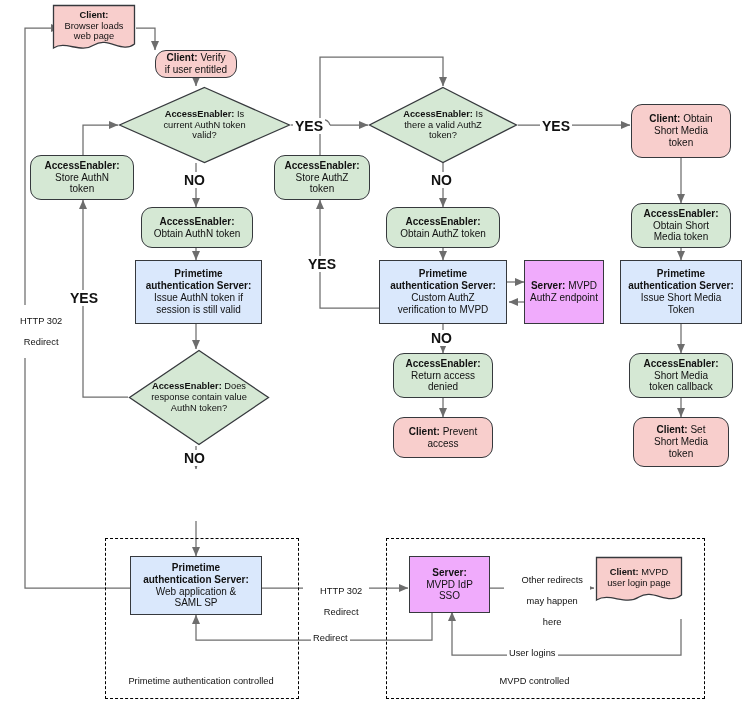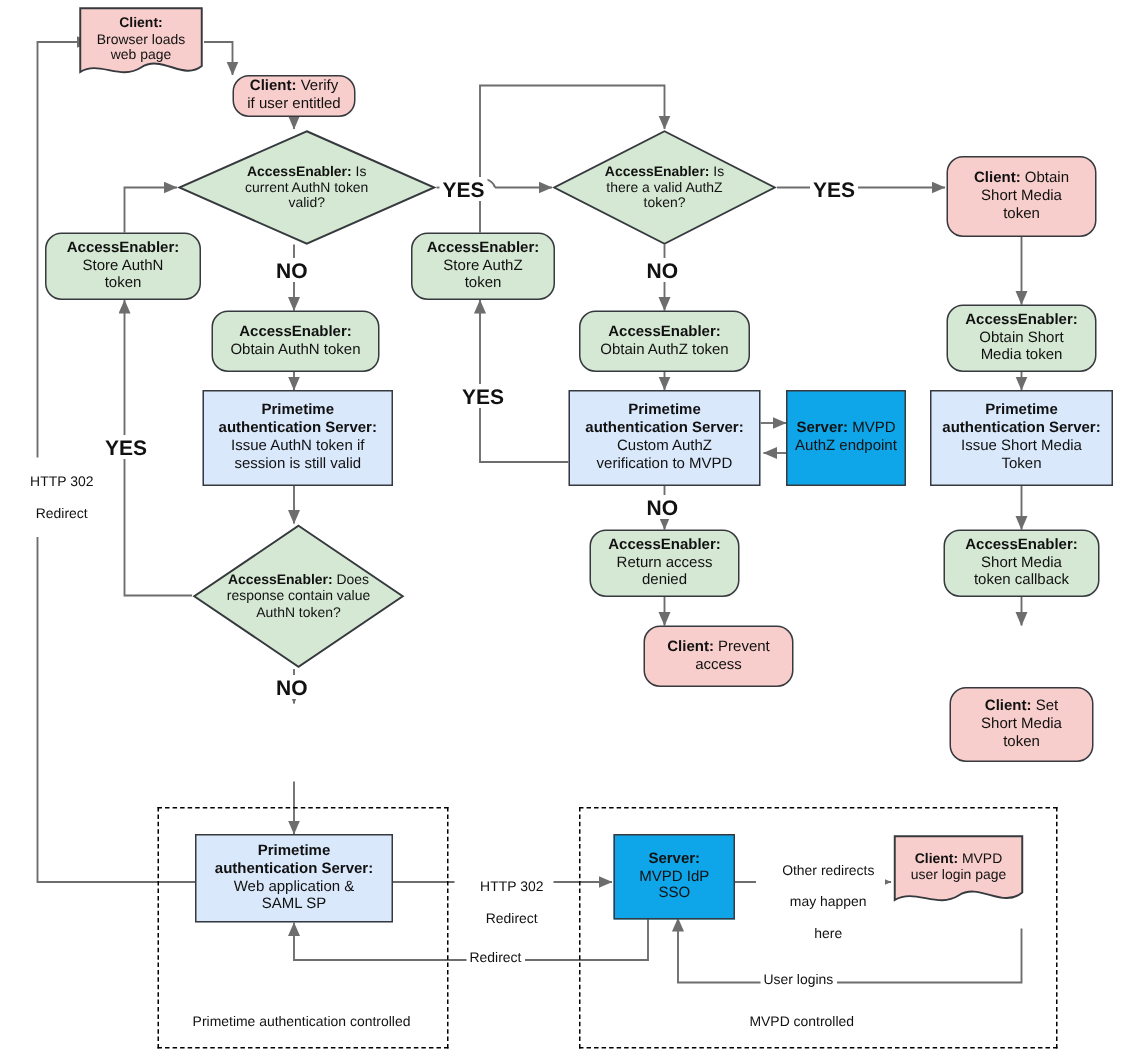--- a/index.html
+++ b/index.html
@@ -9,21 +9,21 @@
 
   .node{position:absolute;box-sizing:border-box;display:flex;align-items:center;
         justify-content:center;text-align:center;line-height:1.18;
         font-size:10px;color:#111111;padding:2px 3px;z-index:3;}
   .node .t{display:block;}
   .node b{font-weight:bold;}
 
   .pink{background:#f8cecc;border:1.3px solid #36393d;}
   .green{background:#d5e8d4;border:1.3px solid #36393d;}
   .blue{background:#dae8fc;border:1.3px solid #36393d;}
-  .orange{background:#0ea5e9;border:1.3px solid #36393d;}
+  .orange{background:#f0abfc;border:1.3px solid #36393d;}
 
   .rounded{border-radius:11px;}
   .rect{border-radius:0;}
 
   
   .diamond{position:absolute;z-index:3;}
   .diamond .dtext{position:absolute;left:0;top:0;width:100%;height:100%;
       display:flex;align-items:center;justify-content:center;text-align:center;
       font-size:9.3px;line-height:1.18;color:#111;z-index:4;padding:0 14px;box-sizing:border-box;}
 
@@ -239,21 +239,21 @@
   </div>
 
   <div class="node green rounded" style="left:393px;top:353px;width:100px;height:45px;">
     <span class="t">
       <b>AccessEnabler:</b><br>
       <span>Return access</span><br>
       <span>denied</span>
     </span>
   </div>
 
-  <div class="node pink rounded" style="left:393px;top:417px;width:100px;height:41px;margin-left:36px;">
+  <div class="node pink rounded" style="left:393px;top:417px;width:100px;height:41px;">
     <span class="t">
       <b>Client:</b><span> Prevent</span><br>
       <span>access</span>
     </span>
   </div>
 
   <div class="node pink rounded" style="left:631px;top:104px;width:100px;height:54px;">
     <span class="t">
       <b>Client:</b><span> Obtain</span><br>
       <span>Short Media</span><br>
@@ -279,21 +279,21 @@
   </div>
 
   <div class="node green rounded" style="left:629px;top:353px;width:104px;height:45px;">
     <span class="t">
       <b>AccessEnabler:</b><br>
       <span>Short Media</span><br>
       <span>token callback</span>
     </span>
   </div>
 
-  <div class="node pink rounded" style="left:633px;top:417px;width:96px;height:50px;margin-top:41px;">
+  <div class="node pink rounded" style="left:633px;top:417px;width:96px;height:50px;">
     <span class="t">
       <b>Client:</b><span> Set</span><br>
       <span>Short Media</span><br>
       <span>token</span>
     </span>
   </div>
 
   <div class="node orange rect" style="left:409px;top:556px;width:81px;height:57px;">
     <span class="t">
       <b>Server:</b><br>

